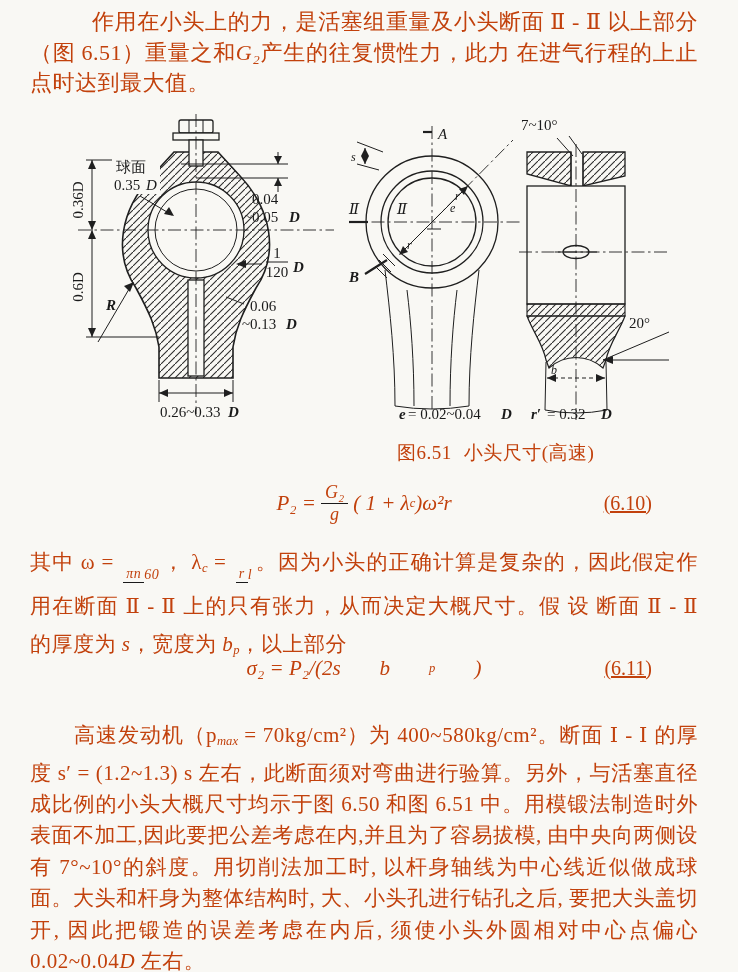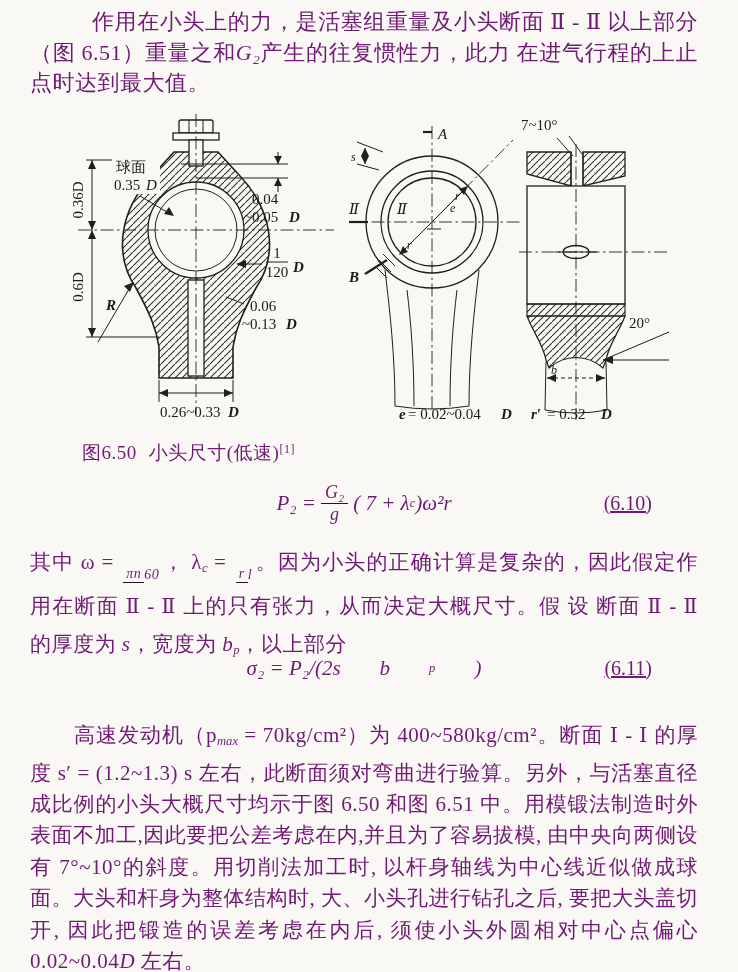--- a/index.html
+++ b/index.html
@@ -1,18 +1,18 @@
 <!DOCTYPE html>
 <html><head>
 <meta charset="utf-8">
 <style>
   html,body{margin:0;padding:0;background:#e8e6e0;}
   .page{
     position:relative;width:738px;height:972px;margin:0 auto;
-    background:#f9f8f4;color:#701a75;overflow:hidden;
+    background:#f9f8f4;color:#c2410c;overflow:hidden;
     font-family:"Liberation Serif","DejaVu Serif",serif;
   }
   .para{position:absolute;left:30px;right:40px;margin:0;
     font-size:21px;line-height:31px;text-align:justify;letter-spacing:.5px;}
   #p1{top:7px;font-size:22px;line-height:30.5px;text-indent:62px;}
   #p2{top:543px;line-height:38px;}
   #p3{top:688px;text-indent:62px;}
   #p4{top:720px;line-height:31.4px;text-indent:44px;}
   .mvar{font-style:italic;}
   .sb{font-size:.6em;font-style:italic;vertical-align:-.25em;letter-spacing:0;}
@@ -222,29 +222,29 @@
     <text class="it sm" x="216" y="262">b</text>
 
     <text class="it" x="64" y="307" font-size="16" font-weight="bold">e</text>
     <text x="73" y="307"> = 0.02~0.04</text>
     <text class="it" x="166" y="307" font-weight="bold">D</text>
     <text class="it" x="196" y="307" font-size="16" font-weight="bold">r′</text>
     <text x="212" y="307"> = 0.32</text>
     <text class="it" x="266" y="307" font-weight="bold">D</text>
   </svg>
 
-  <div class="caption" id="cap650"><span class="capno">图6.50</span><span>小头尺寸(低速)</span><sup class="ref">[1]</sup></div>
+  <div class="caption" id="cap651"><span class="capno">图6.51</span><span>小头尺寸(高速)</span></div>
 
   <div class="eq" id="eq610">
     <span>P₂ =</span>
     <span class="frac">
         <span class="fnum">G₂</span>
         <span>g</span>
       </span>
-    <span>( 7 + λ</span>
+    <span>( 1 + λ</span>
       <span class="sb">c</span>
       <span>)ω²r</span>
     <span class="tag">(6.10)</span>
   </div>
 
   <p class="para" id="p2"><span>其中 ω = </span><span class="ifr">
         <span class="fnum">πn</span>
         <span>60</span>
       </span><span>， λ</span><span class="sb">c</span><span> = </span><span class="ifr">
         <span class="fnum">r</span>

